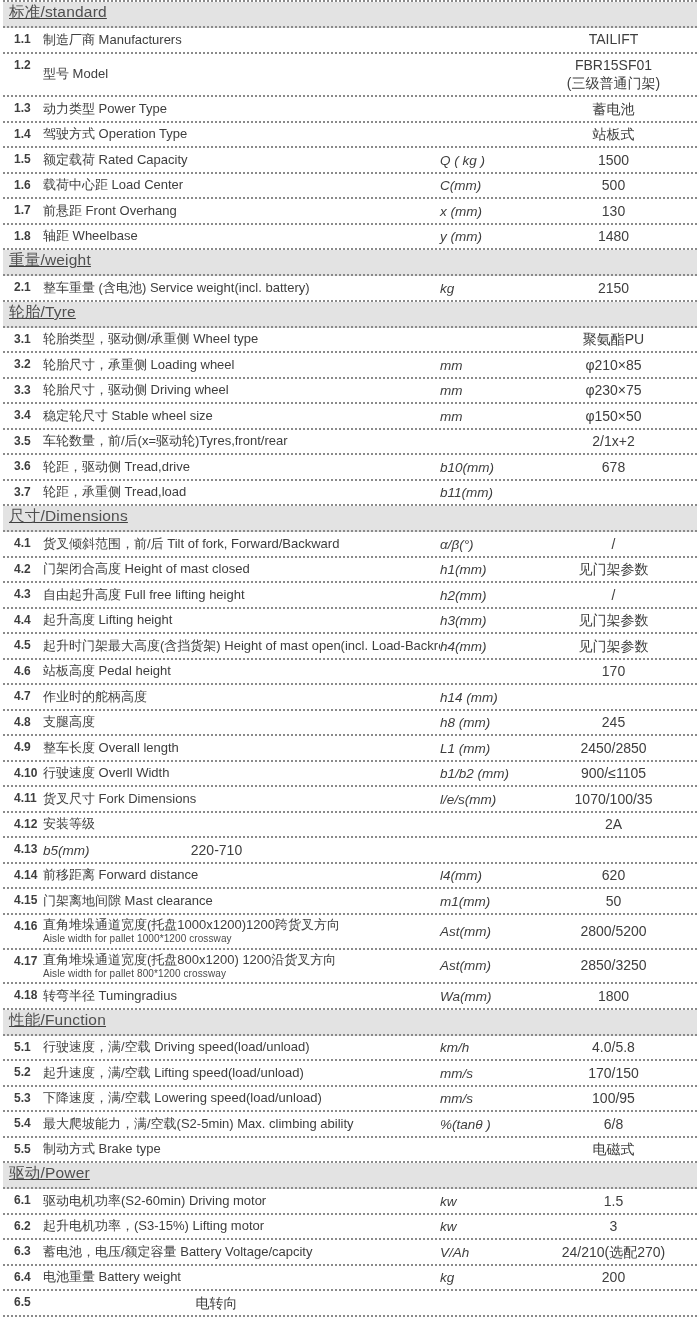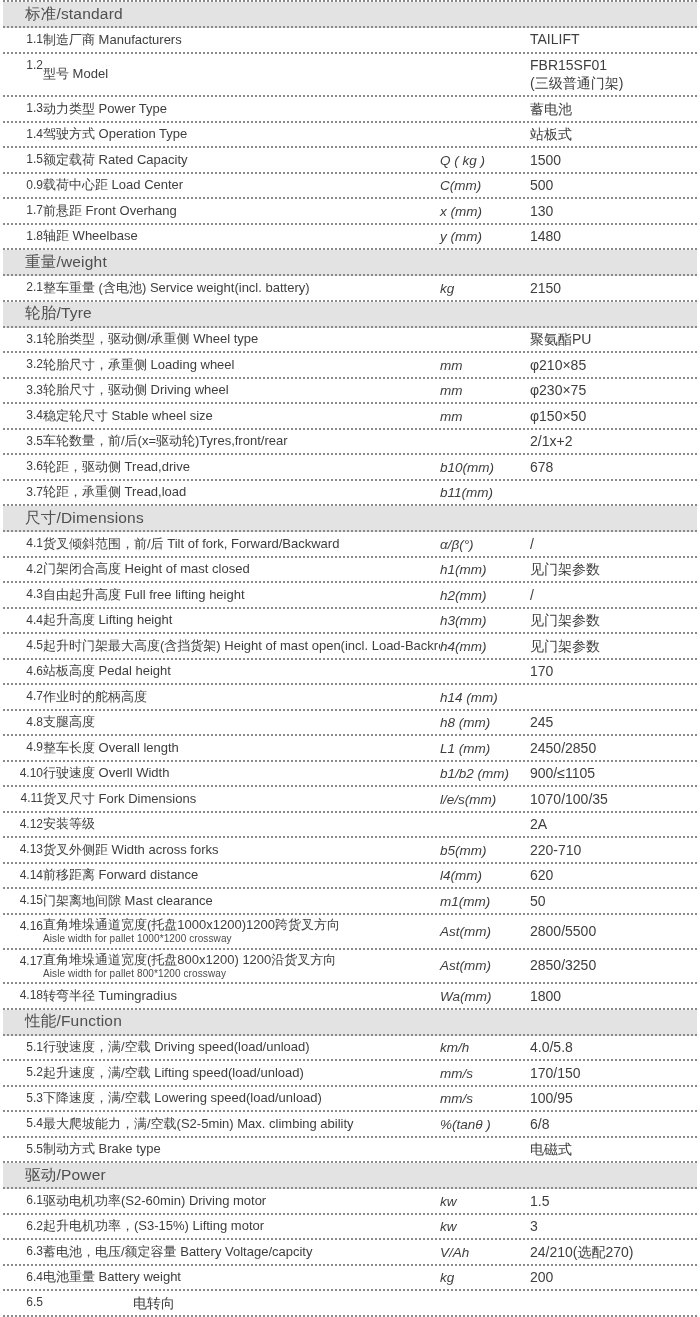--- a/index.html
+++ b/index.html
@@ -19,45 +19,45 @@
   body { height: 1317px; overflow: hidden; }
   .spec-table {
     width: 694px;
     margin: 0 3px;
     border-top: 2px dotted var(--border-color);
   }
   .section-header {
     background: var(--header-bg);
     height: 26px;
     display: flex;
-    align-items: center;
-    padding-left: 22px;
+    align-items: flex-start;
+    padding-left: 6px;
     border-bottom: 2px dotted var(--border-color);
+    text-decoration: underline;
   }
   .section-title {
     font-size: 15.5px;
     color: var(--header-text);
     letter-spacing: 0.2px;
   }
   .row {
     display: flex;
     align-items: center;
     min-height: 25.5px;
     border-bottom: 2px dotted var(--border-color);
     padding: 2px 0;
   }
   .cell-no {
     width: 40px;
     padding-left: 11px;
     font-size: 12px;
-    font-weight: 400;
+    font-weight: 700;
     flex: 0 0 auto;
     align-self: flex-start;
     padding-top: 2px;
-    text-align: right;
   }
   .cell-label {
     flex: 1 1 auto;
     min-width: 0;
     font-size: 13px;
     line-height: 1.25;
     white-space: nowrap;
     overflow: hidden;
   }
   .cell-label .sublabel {
@@ -69,20 +69,21 @@
   .cell-unit {
     width: 90px;
     flex: 0 0 auto;
     font-size: 13.5px;
     white-space: nowrap;
     font-style: italic;
   }
   .cell-value {
     width: 167px;
     flex: 0 0 auto;
+    text-align: center;
     font-size: 14px;
     line-height: 1.35;
     white-space: nowrap;
   }
 </style>
 </head>
 <body>
 
 <div class="spec-table">
     <div class="section-header">
@@ -115,21 +116,21 @@
       <div class="cell-unit"></div>
       <div class="cell-value">站板式</div>
     </div>
     <div class="row">
       <div class="cell-no">1.5</div>
       <div class="cell-label"><span>额定载荷 Rated Capacity</span></div>
       <div class="cell-unit">Q ( kg )</div>
       <div class="cell-value">1500</div>
     </div>
     <div class="row">
-      <div class="cell-no">0.9</div>
+      <div class="cell-no">1.6</div>
       <div class="cell-label"><span>载荷中心距 Load Center</span></div>
       <div class="cell-unit">C(mm)</div>
       <div class="cell-value">500</div>
     </div>
     <div class="row">
       <div class="cell-no">1.7</div>
       <div class="cell-label"><span>前悬距 Front Overhang</span></div>
       <div class="cell-unit">x (mm)</div>
       <div class="cell-value">130</div>
     </div>
@@ -263,41 +264,40 @@
       <div class="cell-value">1070/100/35</div>
     </div>
     <div class="row">
       <div class="cell-no">4.12</div>
       <div class="cell-label"><span>安装等级</span></div>
       <div class="cell-unit"></div>
       <div class="cell-value">2A</div>
     </div>
     <div class="row">
       <div class="cell-no">4.13</div>
-      <div class="cell-label"><span>货叉外侧距 Width across forks</span></div>
       <div class="cell-unit">b5(mm)</div>
       <div class="cell-value">220-710</div>
     </div>
     <div class="row">
       <div class="cell-no">4.14</div>
       <div class="cell-label"><span>前移距离 Forward distance</span></div>
       <div class="cell-unit">l4(mm)</div>
       <div class="cell-value">620</div>
     </div>
     <div class="row">
       <div class="cell-no">4.15</div>
       <div class="cell-label"><span>门架离地间隙  Mast clearance</span></div>
       <div class="cell-unit">m1(mm)</div>
       <div class="cell-value">50</div>
     </div>
     <div class="row">
       <div class="cell-no">4.16</div>
       <div class="cell-label"><span>直角堆垛通道宽度(托盘1000x1200)1200跨货叉方向</span><span class="sublabel">Aisle width for pallet 1000*1200 crossway</span></div>
       <div class="cell-unit">Ast(mm)</div>
-      <div class="cell-value">2800/5500</div>
+      <div class="cell-value">2800/5200</div>
     </div>
     <div class="row">
       <div class="cell-no">4.17</div>
       <div class="cell-label"><span>直角堆垛通道宽度(托盘800x1200) 1200沿货叉方向</span><span class="sublabel">Aisle width for pallet 800*1200 crossway</span></div>
       <div class="cell-unit">Ast(mm)</div>
       <div class="cell-value">2850/3250</div>
     </div>
     <div class="row">
       <div class="cell-no">4.18</div>
       <div class="cell-label"><span>转弯半径 Tumingradius</span></div>

